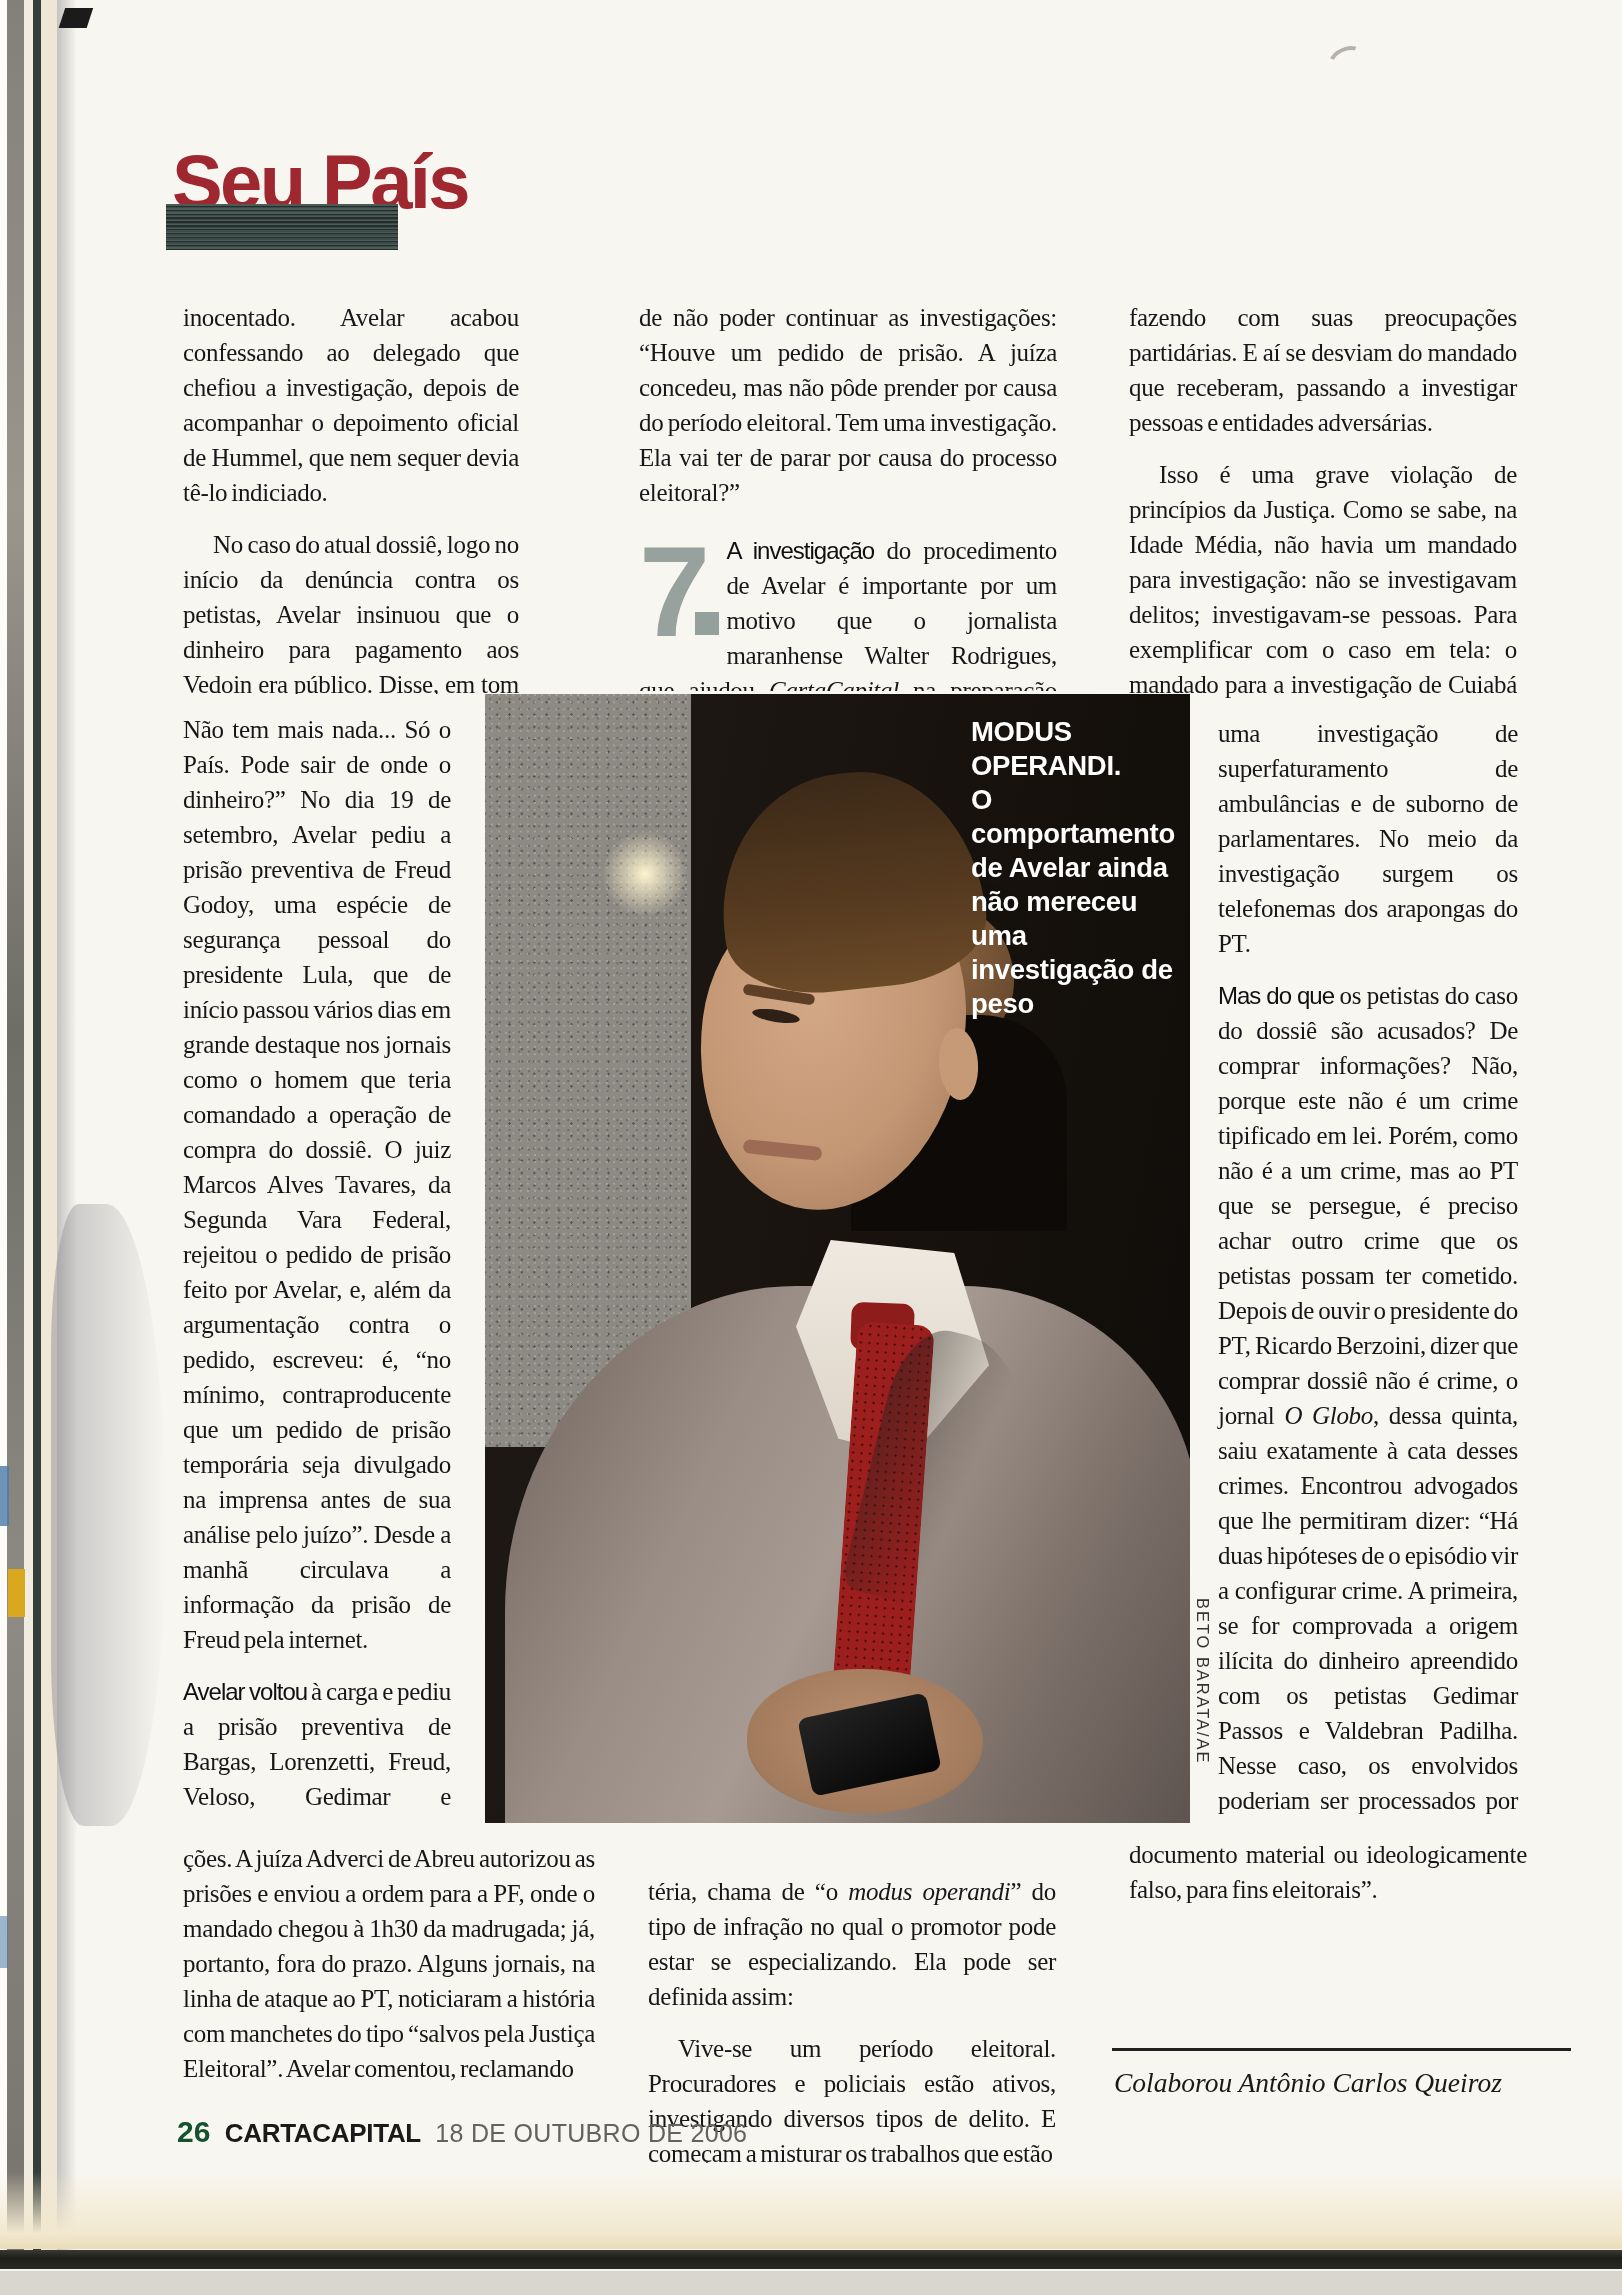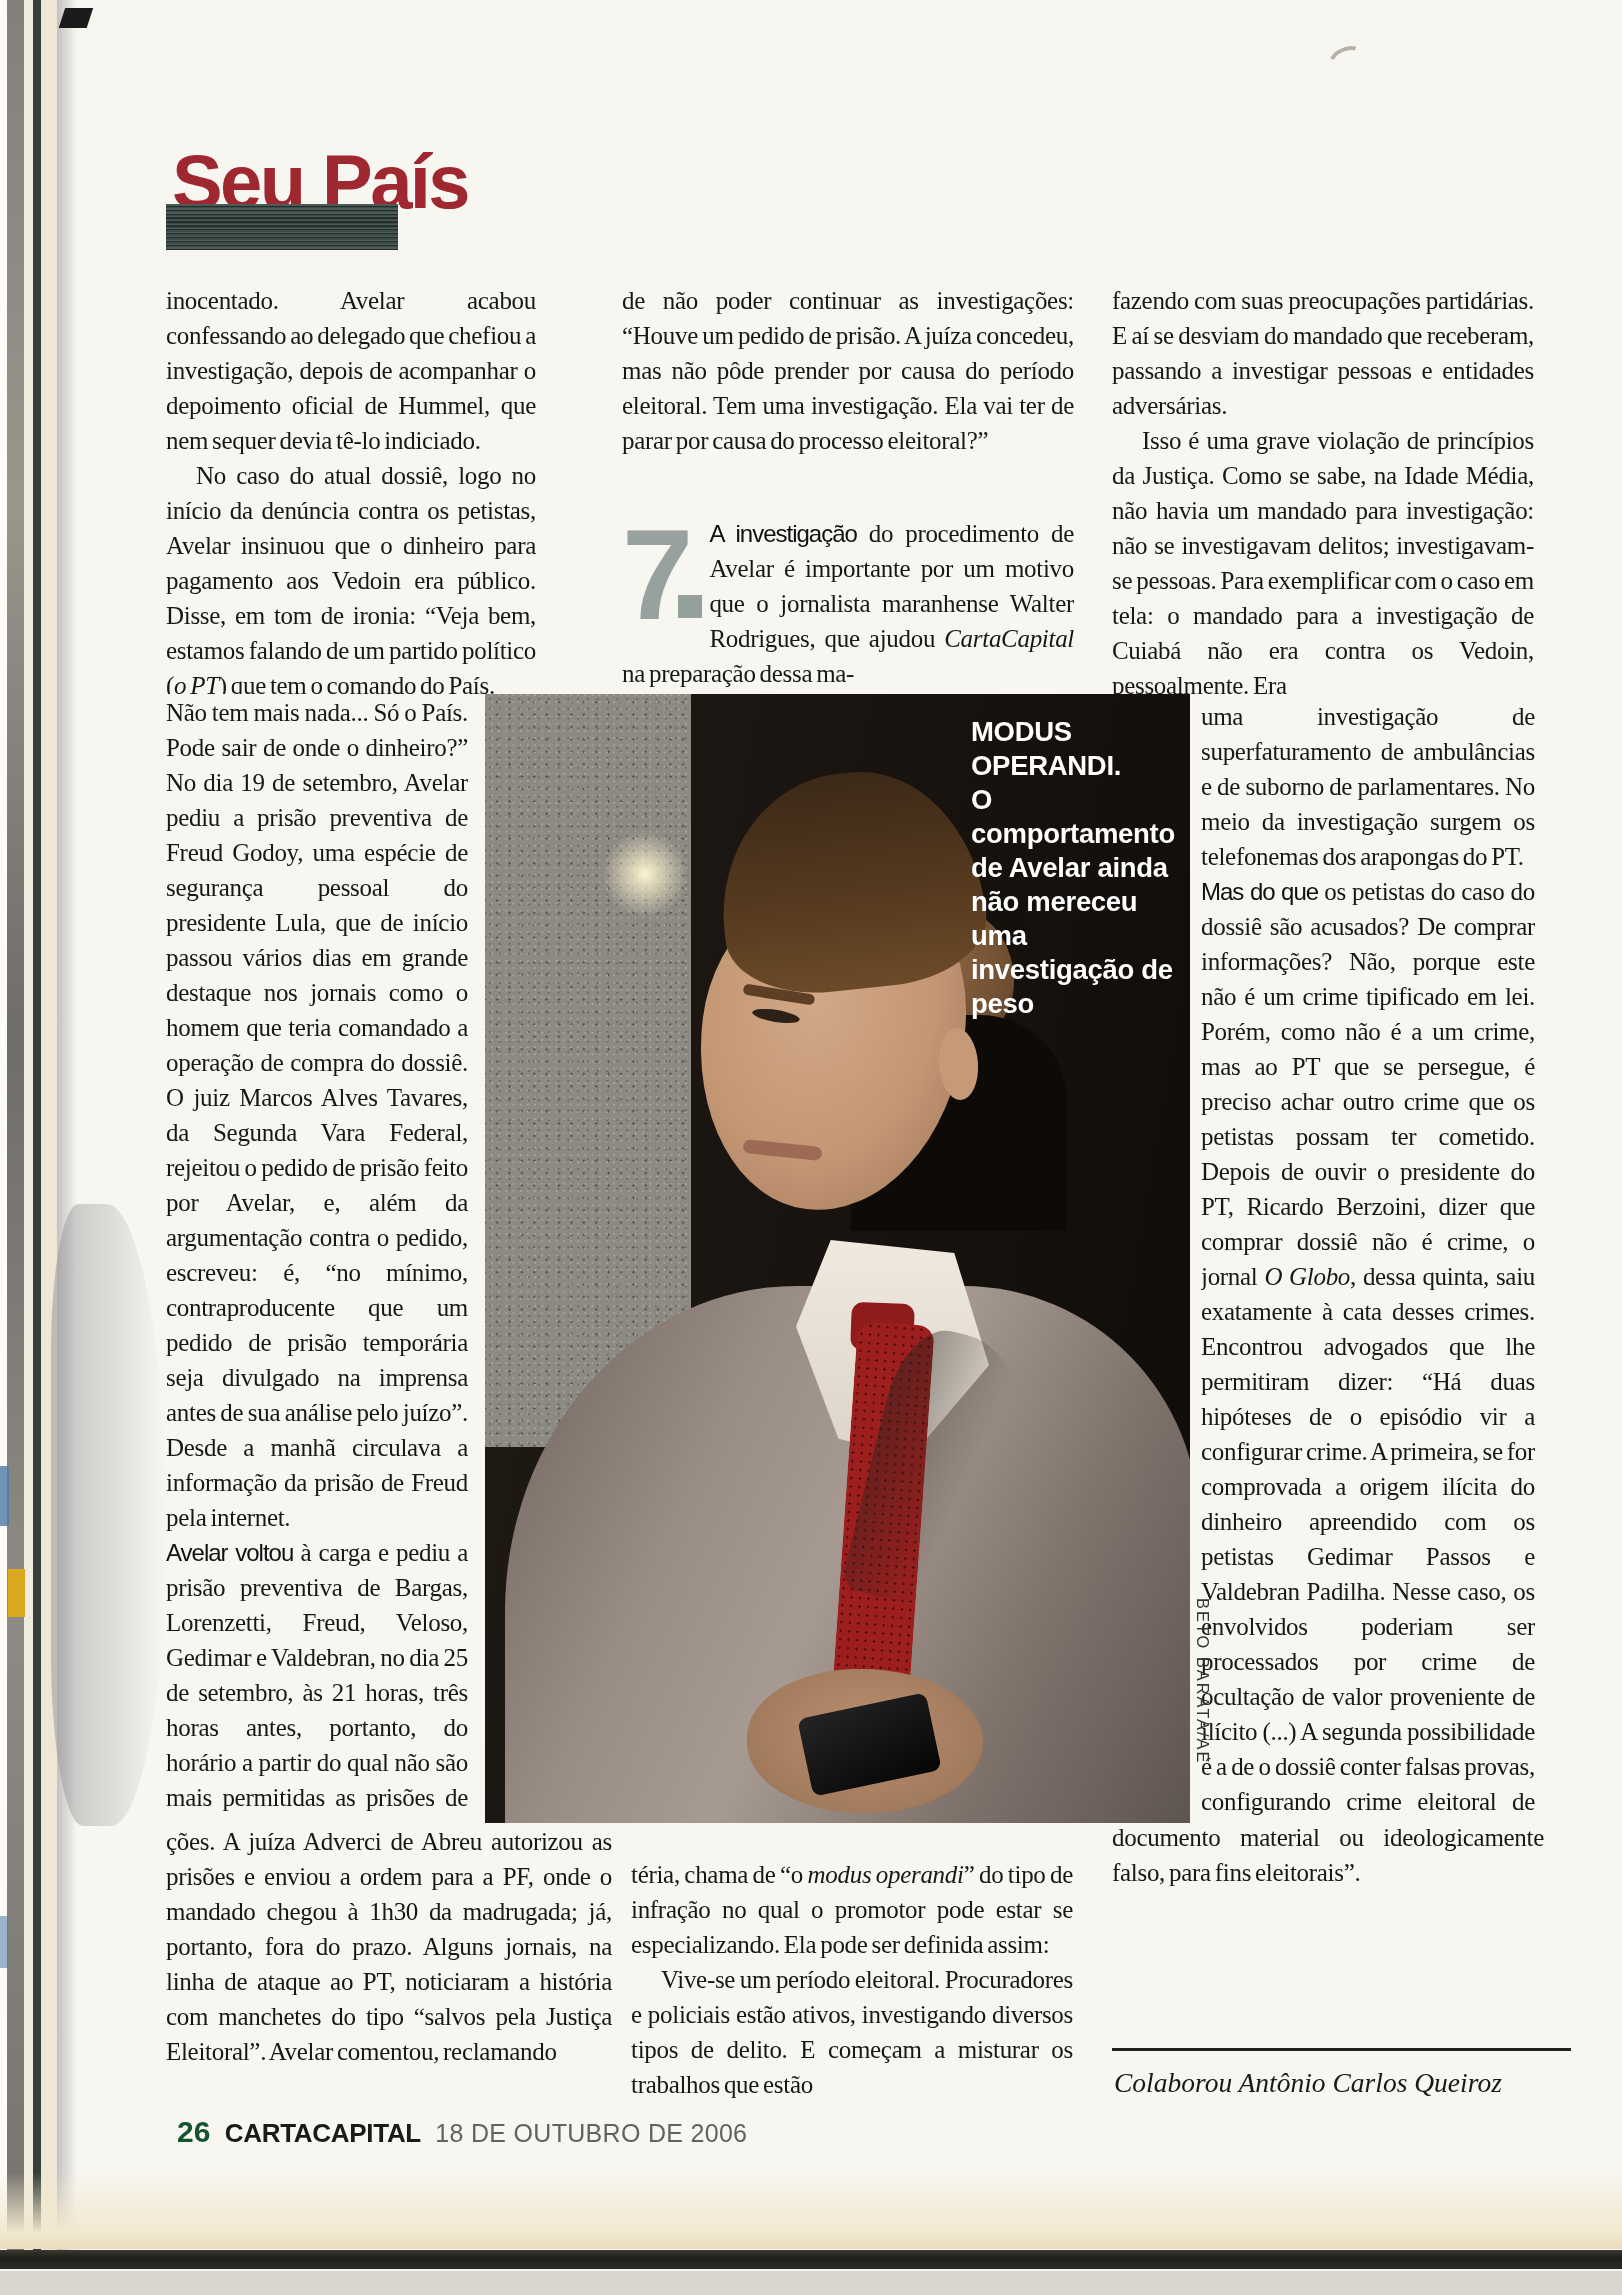--- a/index.html
+++ b/index.html
@@ -4,21 +4,21 @@
 <style>
   html,body{margin:0;padding:0;}
   body{width:1623px;height:2295px;position:relative;background:#f8f6f0;overflow:hidden;
        font-family:"Liberation Serif",serif;}
   #page{position:absolute;inset:0;}
 
   
   .tblock{position:absolute;overflow:hidden;color:#17171a;
           font:25px/35px "Liberation Serif",serif;
           letter-spacing:-0.3px;word-spacing:-2px;text-align:justify;}
-  .tblock p{margin:0;}
+  .tblock p{margin:17px;}
   .tblock p.ind{text-indent:30px;}
   .lead{font-family:"Liberation Sans",sans-serif;font-weight:400;
         letter-spacing:-1px;word-spacing:-1.3px;font-size:24px;color:#101012;}
 
   #col1-top   {left:166px;top:283px; width:370px;height:411px;}
   #col1-mid   {left:166px;top:695px;width:302px;height:1127px;}
   #col1-bottom{left:166px;top:1824px;width:446px;height:308px;}
   #col2-top   {left:622px;top:283px; width:452px;height:230px;}
   #item7      {left:622px;top:516px; width:452px;height:175px;}
   #col2-bottom{left:631px;top:1857px;width:442px;height:306px;}

